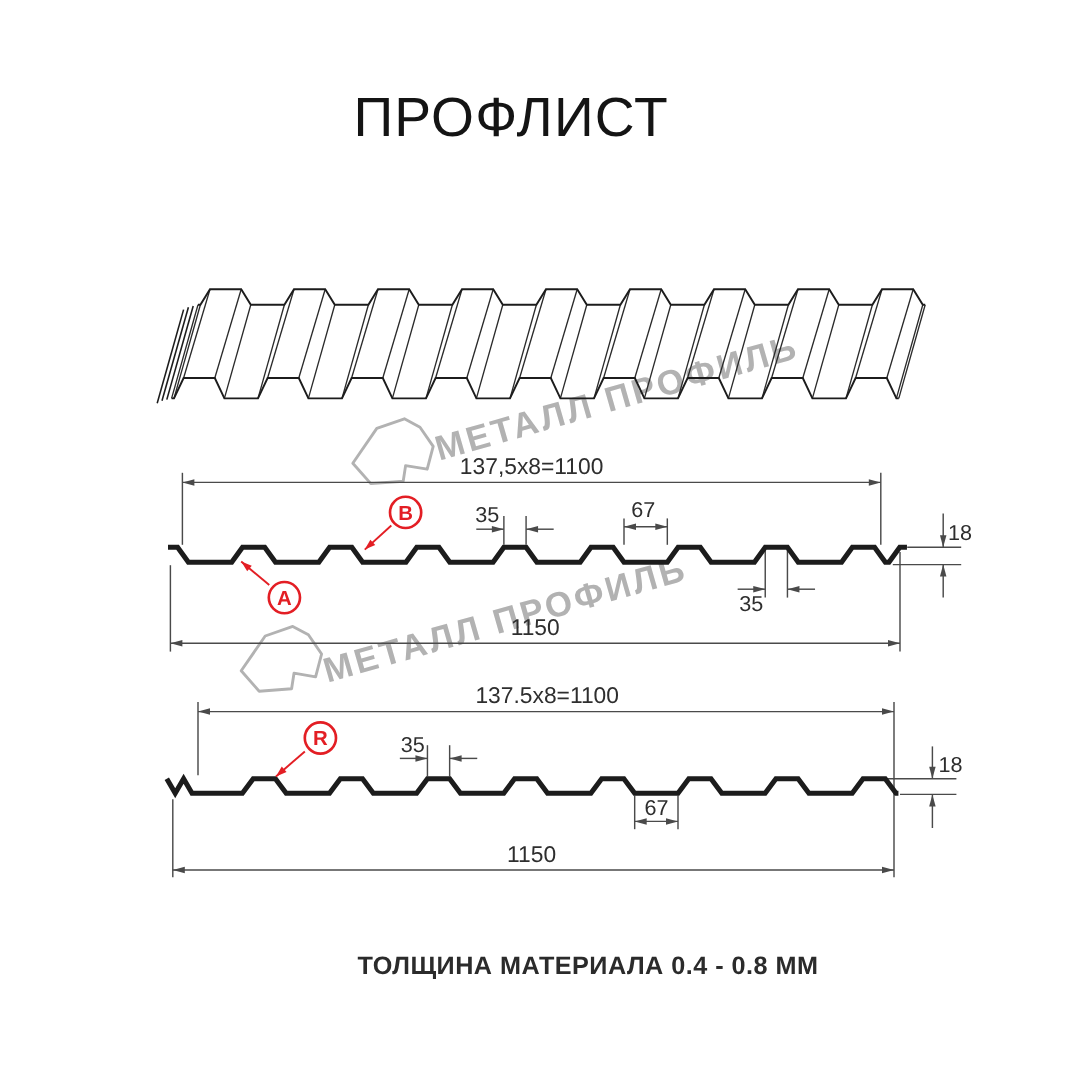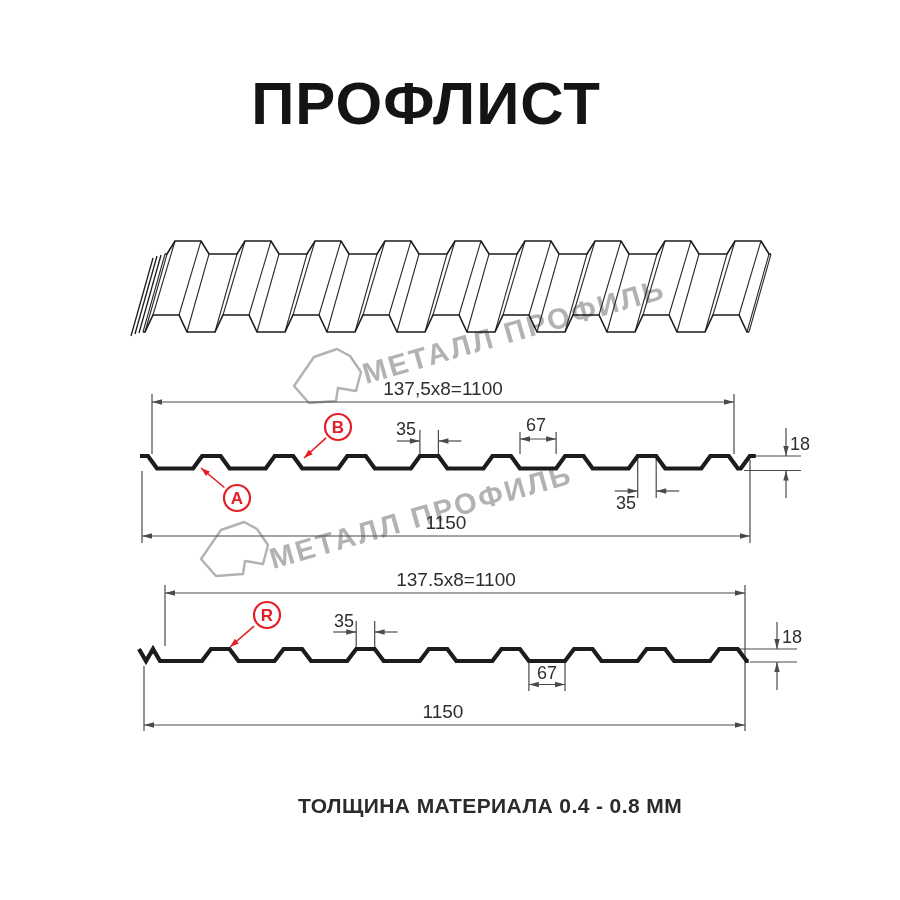--- a/index.html
+++ b/index.html
@@ -1,19 +1,19 @@
 <!DOCTYPE html>
 <html><head>
 <meta charset="utf-8">
 <style>
   html,body{margin:0;padding:0;background:#fff;}
   .canvas{position:relative;width:900px;height:900px;background:#fff;overflow:hidden;
           font-family:"Liberation Sans",sans-serif;}
   .title{position:absolute;top:74px;left:0;width:852px;text-align:center;
-         font-size:60px;font-weight:700;letter-spacing:1px;color:#141414;line-height:1;}
+         font-size:46px;font-weight:400;letter-spacing:1px;color:#141414;line-height:1;}
   .subtitle{position:absolute;top:130px;left:0;width:900px;text-align:center;
          font-size:19px;font-weight:600;color:#1c1c1c;letter-spacing:.5px;}
   .footer{position:absolute;top:794px;left:0;width:900px;text-align:center;
          font-size:21px;font-weight:600;color:#2b2b2b;letter-spacing:.4px;padding-left:40px;}
   svg{position:absolute;left:0;top:0;}
 </style>
 </head>
 <body>
 
 <div class="canvas">

